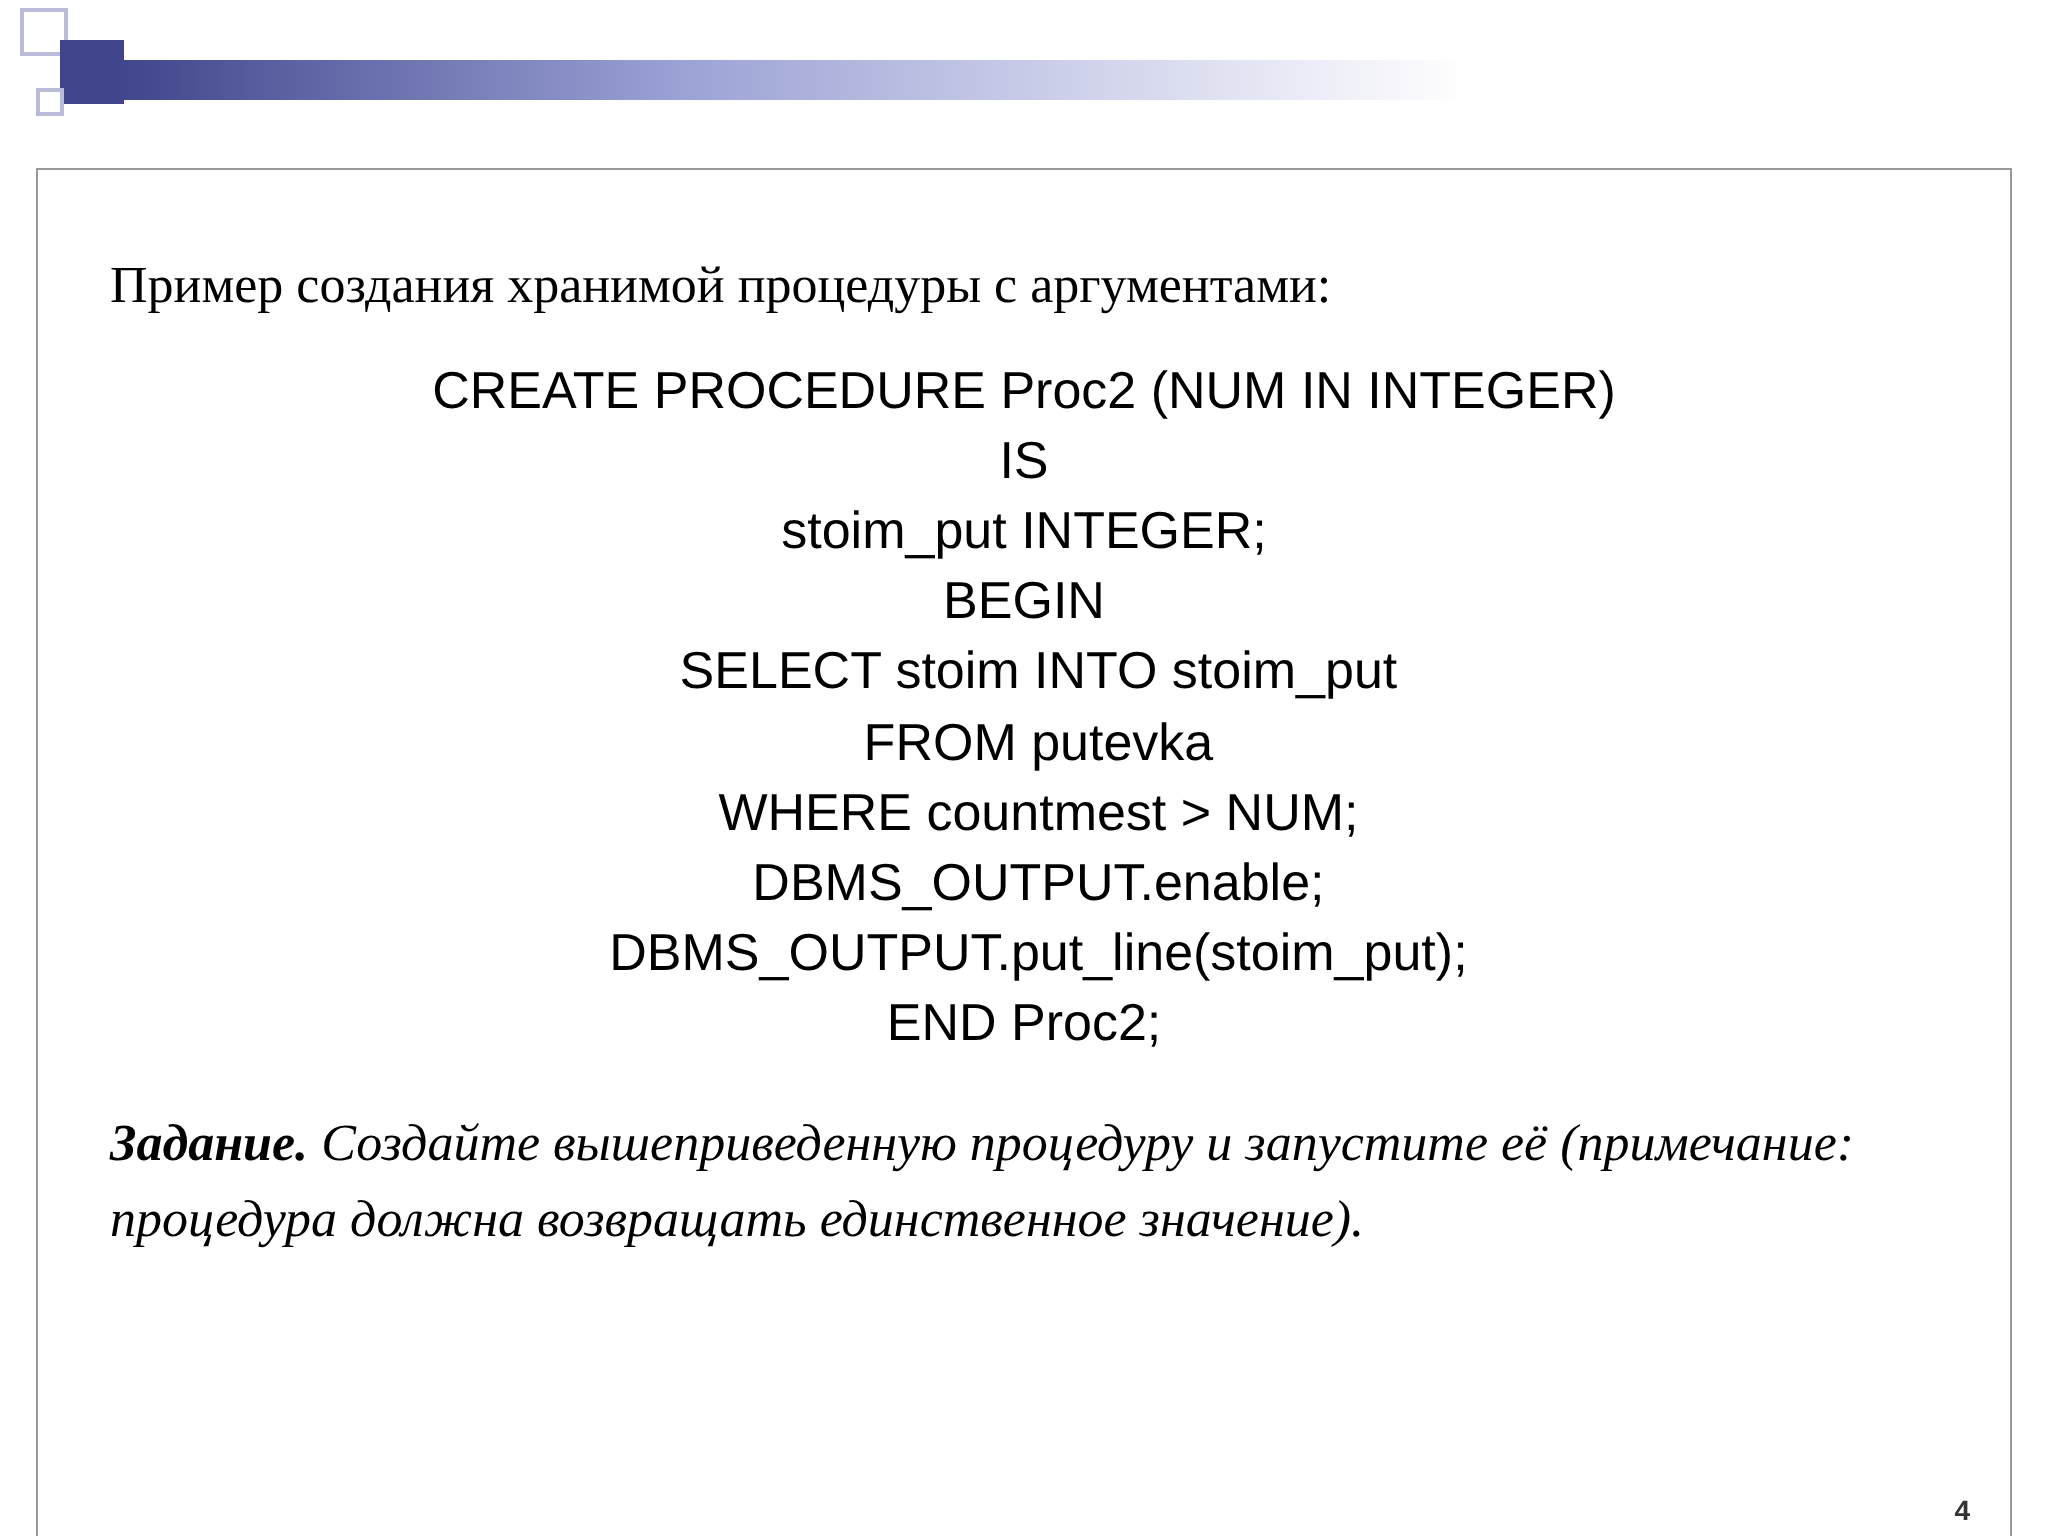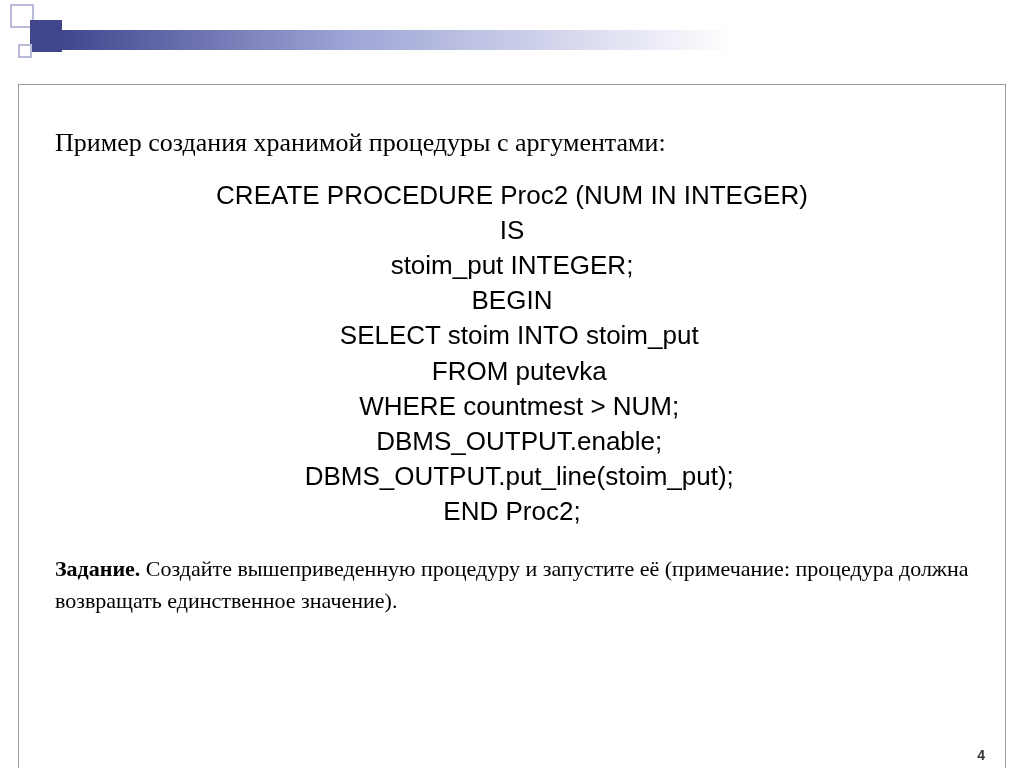--- a/index.html
+++ b/index.html
@@ -62,23 +62,24 @@
   }
   .code {
     font-family: Arial, Helvetica, sans-serif;
     font-size: 26px;
     line-height: 1.35;
     white-space: pre;
     margin-bottom: 24px;
     text-align: center;
   }
   .task {
-    font-size: 22px;
+    font-size: 26px;
     line-height: 1.45;
     font-family: "Times New Roman", Times, serif;
+    font-style: italic;
   }
   .task b {
     font-weight: bold;
   }
   .pagenum {
     position: absolute;
     right: 20px;
     bottom: 10px;
     font-family: Arial, Helvetica, sans-serif;
     font-size: 14px;

